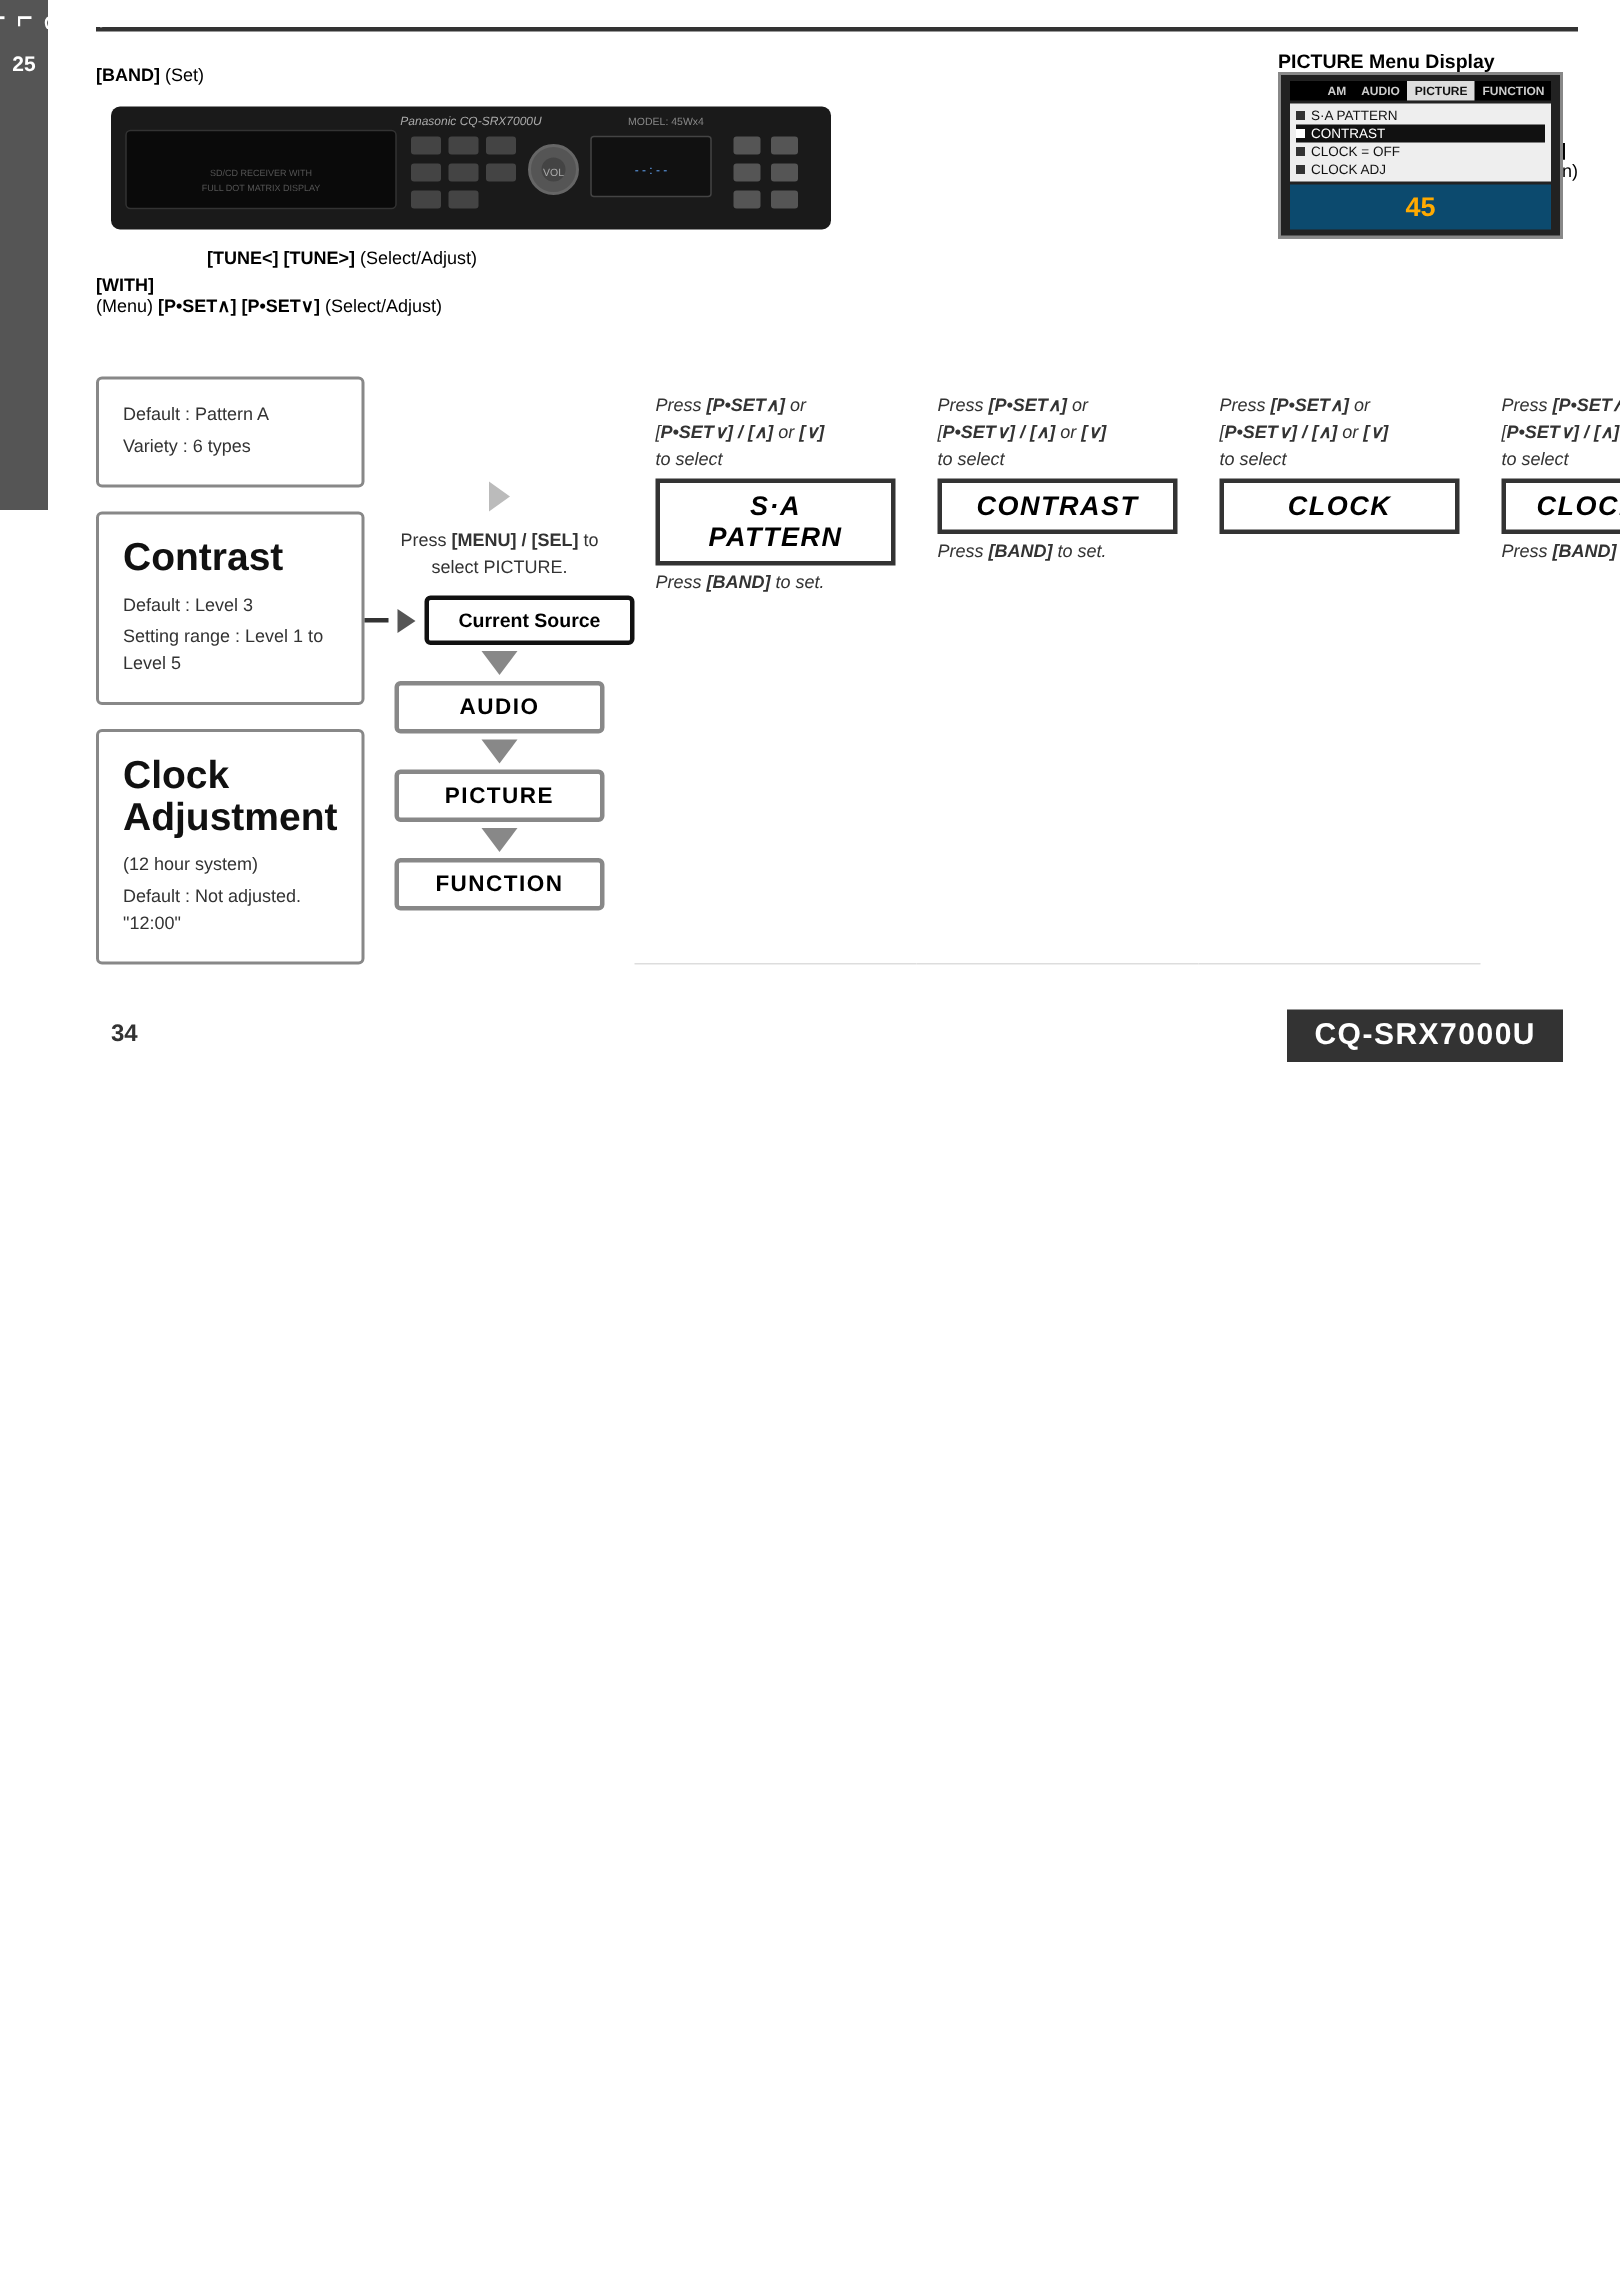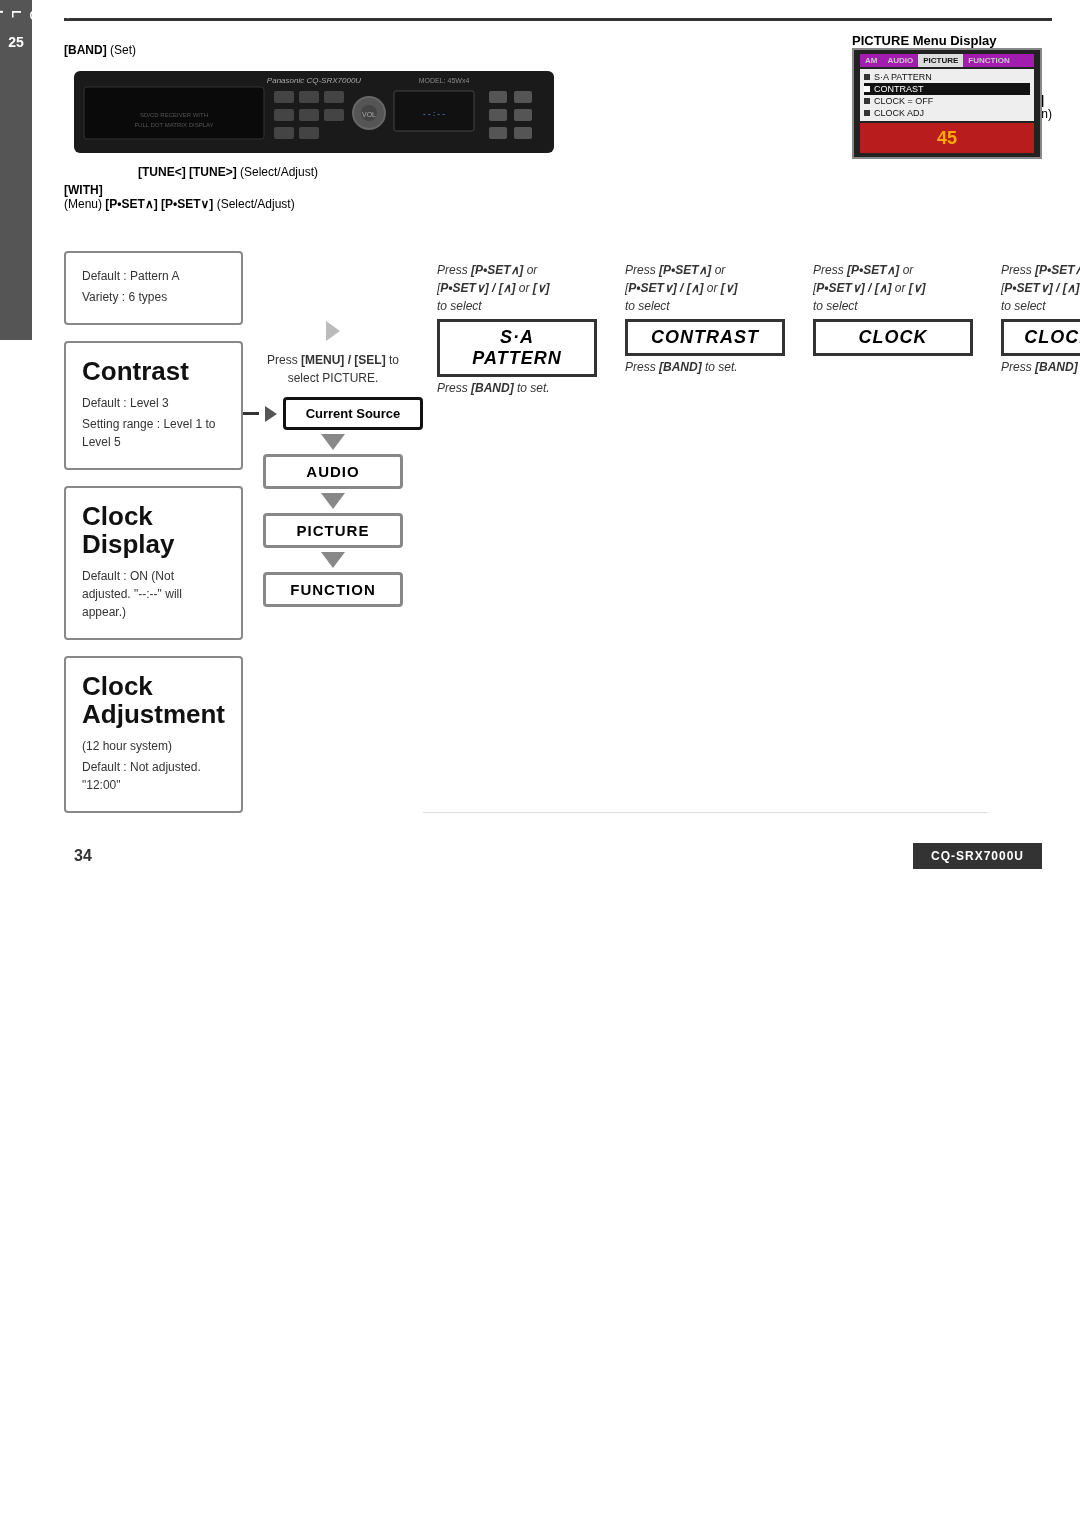--- a/index.html
+++ b/index.html
@@ -126,22 +126,23 @@
       margin-bottom: 0;
     }
     .picture-menu-box {
       border: 2px solid #888;
       background: #222;
       width: 190px;
       padding: 4px 6px;
     }
     .picture-menu-tabs {
       display: flex;
-      background: #a21caf;
+      background: #000000;
       margin-bottom: 2px;
+      padding-left: 20px;
     }
     .picture-tab {
       color: #ccc;
       font-size: 8px;
       padding: 2px 5px;
       font-weight: bold;
     }
     .picture-tab.active {
       background: #ddd;
       color: #111;
@@ -293,21 +294,21 @@
       padding: 0 10px;
     }
     .page-num {
       font-size: 16px;
       font-weight: bold;
       color: #333;
     }
     .model-badge {
       background: #333;
       color: #fff;
-      font-size: 12px;
+      font-size: 20px;
       font-weight: bold;
       padding: 6px 18px;
       letter-spacing: 1px;
     }
   </style>
 </head>
 <body>
 
 <div class="left-tab">
   <div class="left-tab-text">E<br>N<br>G<br>L<br>I<br>S<br>H</div>
@@ -397,21 +398,21 @@
           <div class="picture-menu-item">
             <div class="dot"></div>
             <span>CLOCK = OFF</span>
           </div>
           <div class="picture-menu-item">
             <div class="dot"></div>
             <span>CLOCK  ADJ</span>
           </div>
         </div>
 
-        <div style="background:#b91c1c;height:30px;margin-top:2px;display:flex;align-items:center;justify-content:center;">
+        <div style="background:#0c4a6e;height:30px;margin-top:2px;display:flex;align-items:center;justify-content:center;">
           <span style="color:#fa0;font-size:18px;font-weight:bold;">45</span>
         </div>
       </div>
     </div>
   </div>
 
   <div class="three-col">
 
     <div class="col-left">
 
@@ -423,26 +424,20 @@
       </div>
 
       <div class="feature-box">
         <div class="feature-box-title">Contrast</div>
         <div class="feature-box-body">
           <p style="margin-top:8px;">Default : Level 3</p>
           <p>Setting range : Level 1 to Level 5</p>
         </div>
       </div>
 
-      <div class="feature-box">
-        <div class="feature-box-title">Clock Display</div>
-        <div class="feature-box-body">
-          <p>Default : ON (Not adjusted. "--:--" will appear.)</p>
-        </div>
-      </div>
 
       <div class="feature-box">
         <div class="feature-box-title">Clock Adjustment</div>
         <div class="feature-box-body">
           <p>(12 hour system)</p>
           <p>Default : Not adjusted. "12:00"</p>
         </div>
       </div>
 
     </div>

